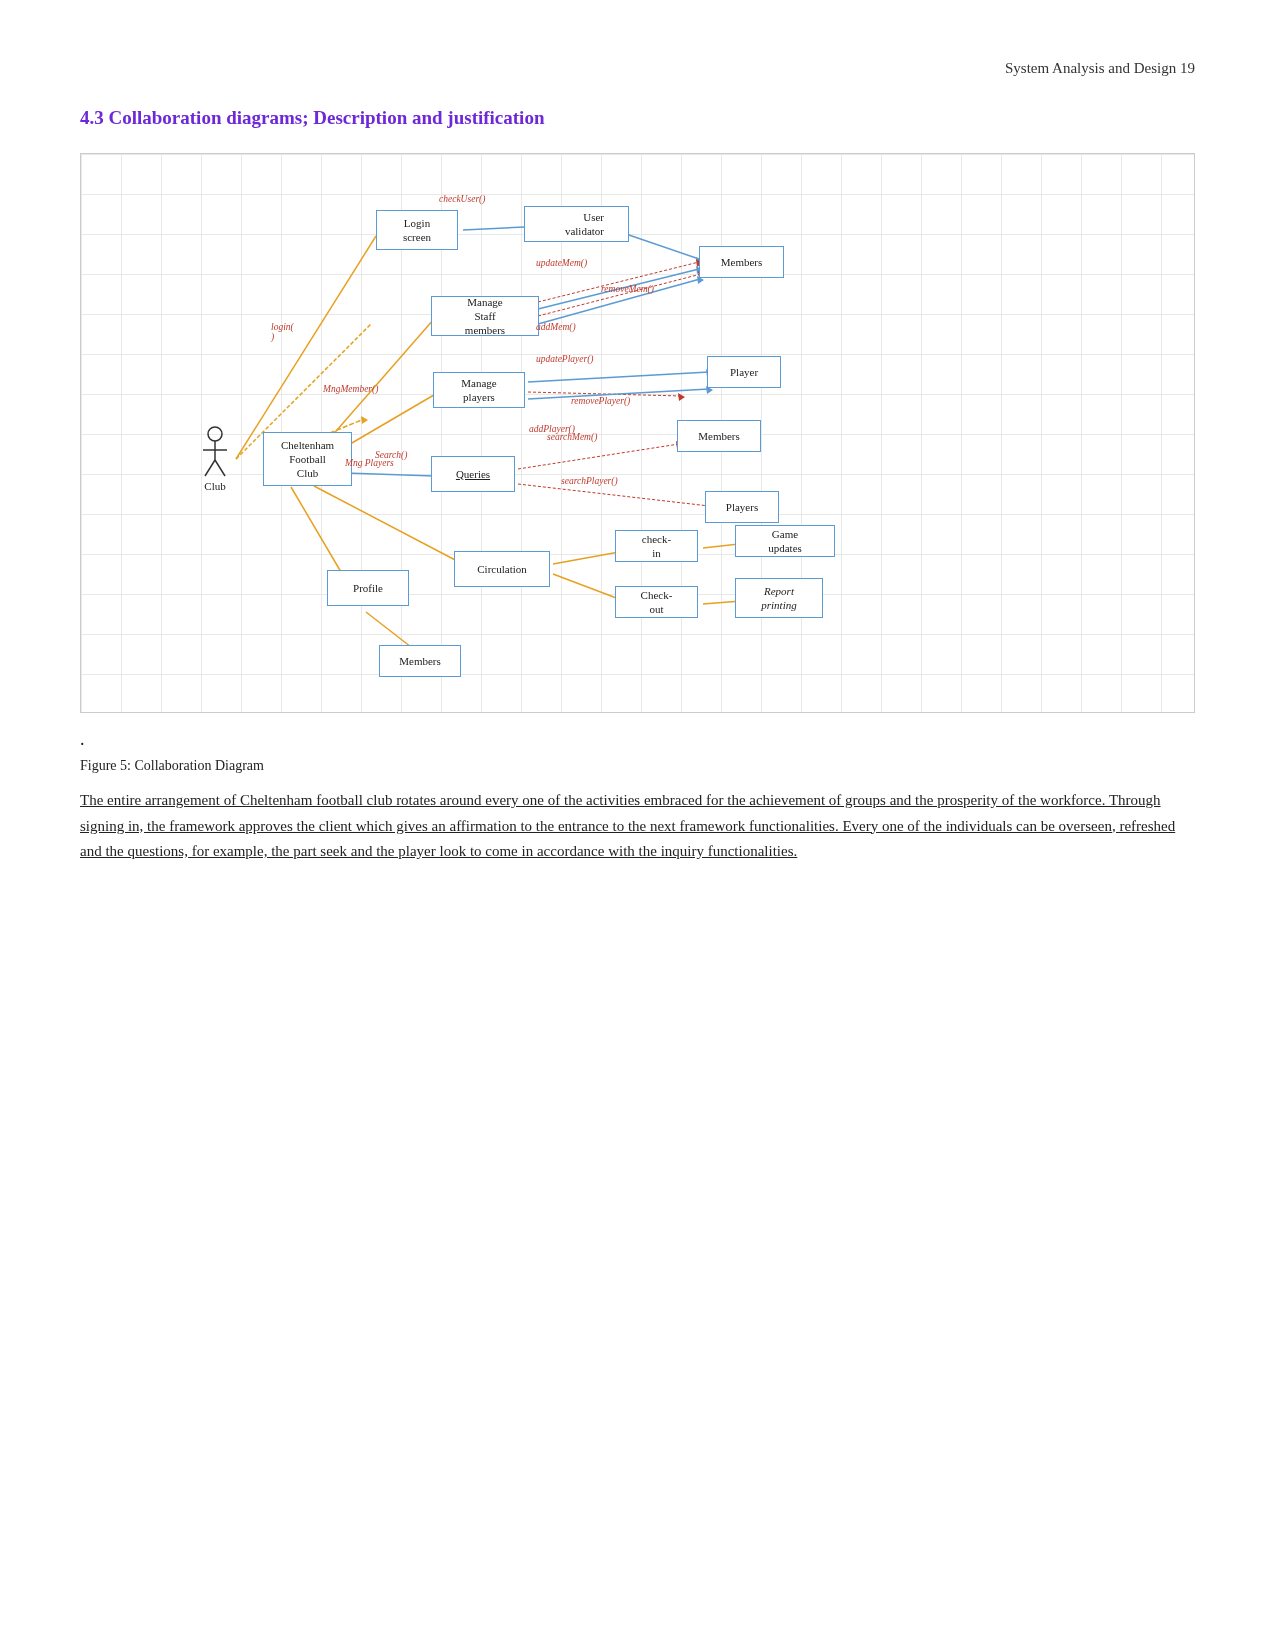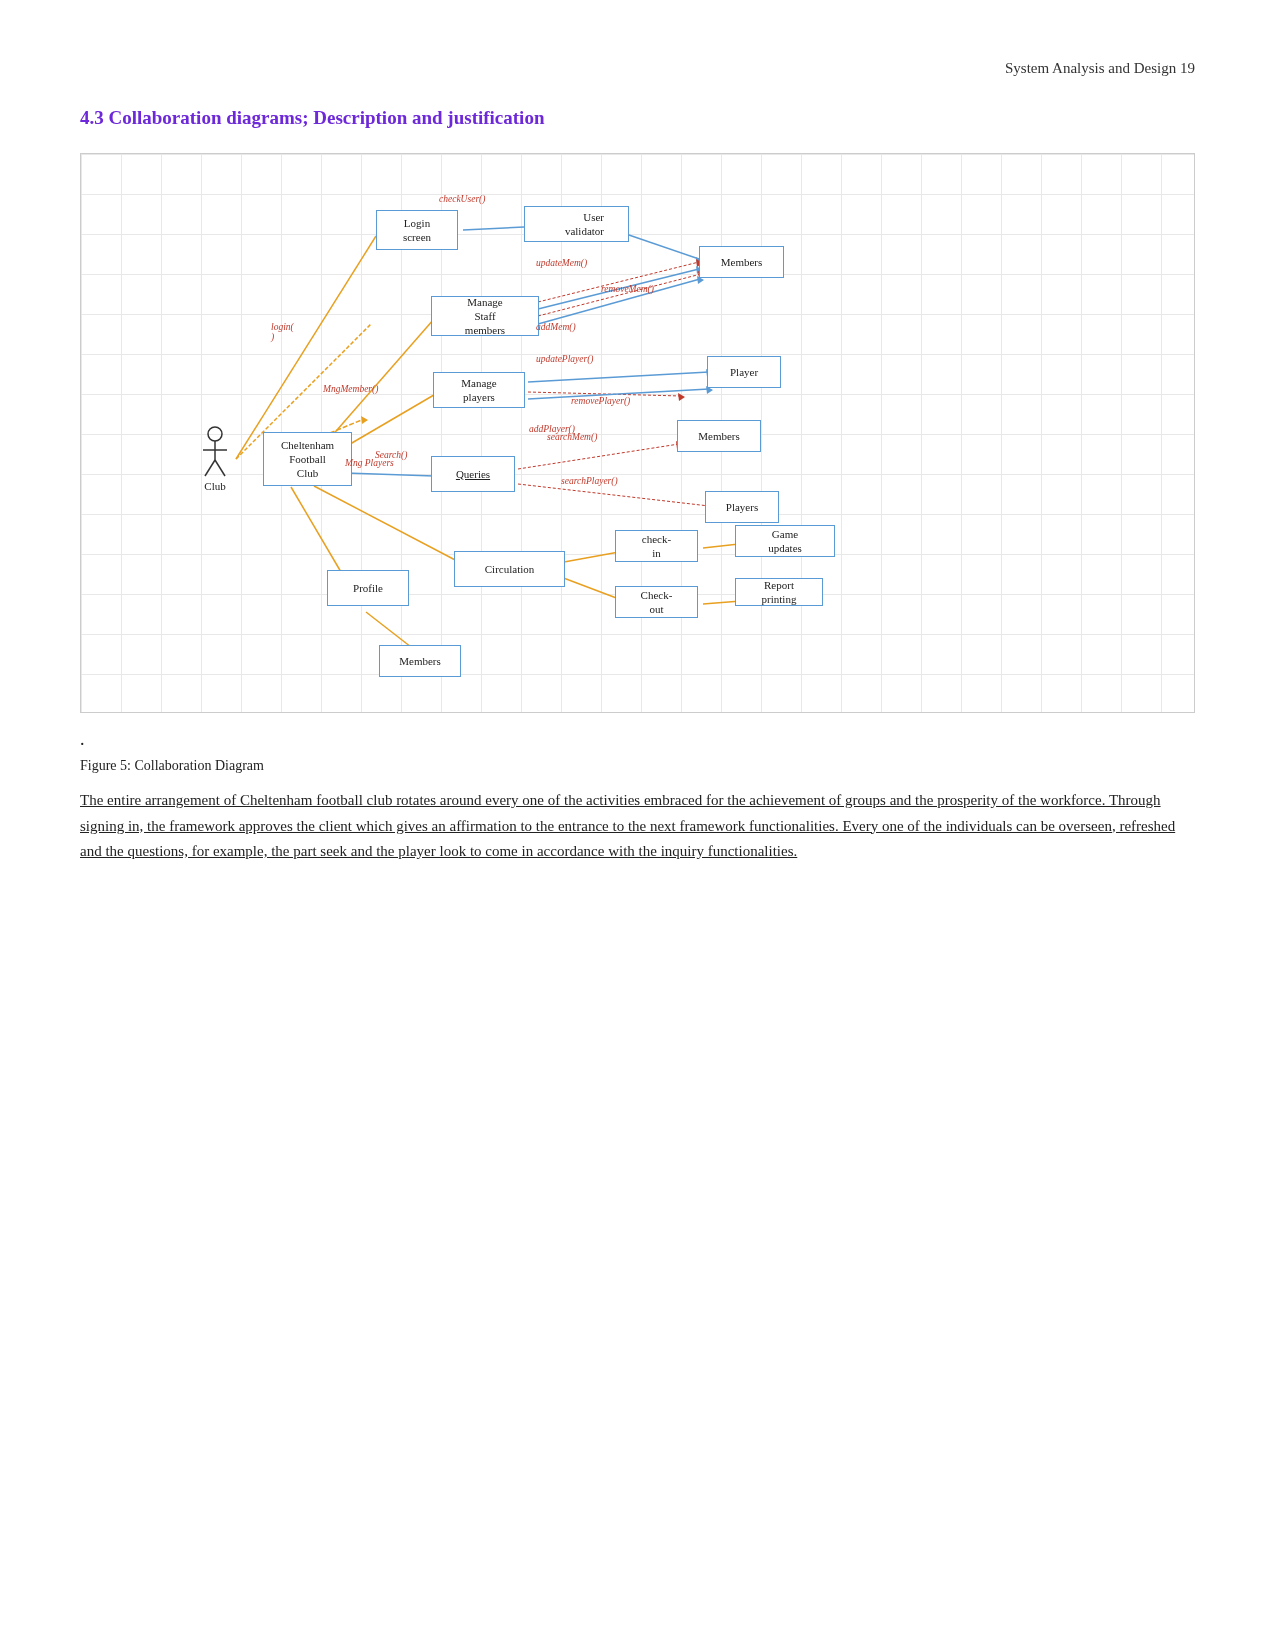--- a/index.html
+++ b/index.html
@@ -193,26 +193,26 @@
   <div class="node" style="left:295px;top:56px;width:82px;height:40px;">Login<br>screen</div>
   <div class="node" style="left:443px;top:52px;width:105px;height:36px;text-align:right;">User validator</div>
   <div class="node" style="left:618px;top:92px;width:85px;height:32px;">Members</div>
   <div class="node" style="left:350px;top:142px;width:108px;height:40px;">Manage Staff<br>members</div>
   <div class="node" style="left:352px;top:218px;width:92px;height:36px;">Manage<br>players</div>
   <div class="node" style="left:626px;top:202px;width:74px;height:32px;">Player</div>
   <div class="node" style="left:182px;top:278px;width:89px;height:54px;">Cheltenham<br>Football<br>Club</div>
   <div class="node" style="left:350px;top:302px;width:84px;height:36px;text-decoration:underline;">Queries</div>
   <div class="node" style="left:596px;top:266px;width:84px;height:32px;">Members</div>
   <div class="node" style="left:624px;top:337px;width:74px;height:32px;">Players</div>
-  <div class="node" style="left:373px;top:397px;width:111px;height:36px;">Circulation</div>
+  <div class="node" style="left:373px;top:397px;width:96px;height:36px;">Circulation</div>
   <div class="node" style="left:534px;top:376px;width:83px;height:32px;">check-in</div>
   <div class="node" style="left:654px;top:371px;width:100px;height:32px;">Game updates</div>
   <div class="node" style="left:246px;top:416px;width:82px;height:36px;">Profile</div>
   <div class="node" style="left:534px;top:432px;width:83px;height:32px;">Check-out</div>
-  <div class="node" style="left:654px;top:424px;width:88px;height:28px;">Report<br>printing</div>
+  <div class="node" style="left:654px;top:424px;width:88px;height:40px;font-style:italic;">Report<br>printing</div>
   <div class="node" style="left:298px;top:491px;width:82px;height:32px;">Members</div>
 
   <span class="arrow-label" style="left:358px;top:40px;">checkUser()</span>
   <span class="arrow-label" style="left:455px;top:104px;">updateMem()</span>
   <span class="arrow-label" style="left:520px;top:130px;">removeMem()</span>
   <span class="arrow-label" style="left:455px;top:168px;">addMem()</span>
   <span class="arrow-label" style="left:242px;top:230px;">MngMember()</span>
   <span class="arrow-label" style="left:264px;top:276px;margin-top:28px;">Mng Players</span>
   <span class="arrow-label" style="left:455px;top:200px;">updatePlayer()</span>
   <span class="arrow-label" style="left:490px;top:242px;">removePlayer()</span>

